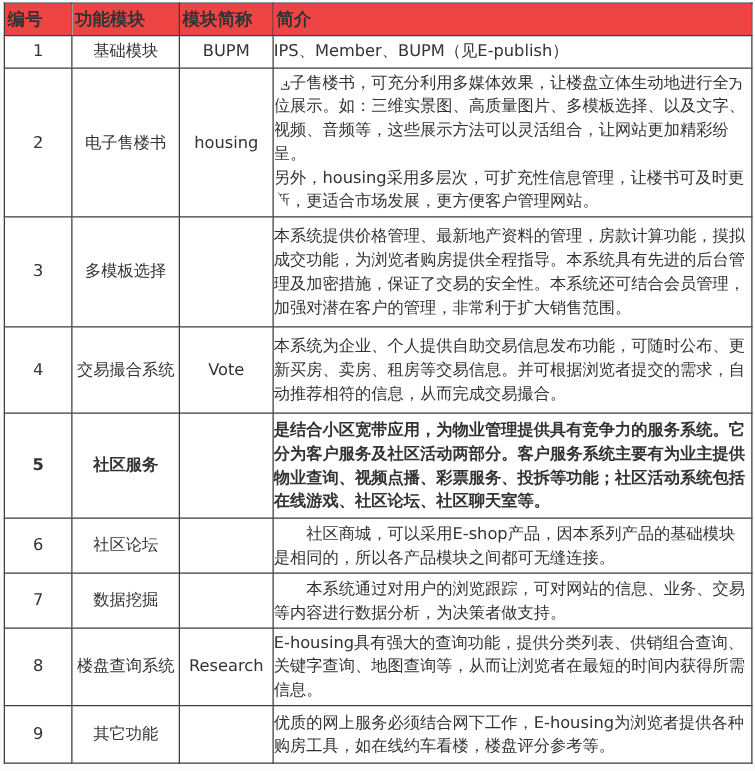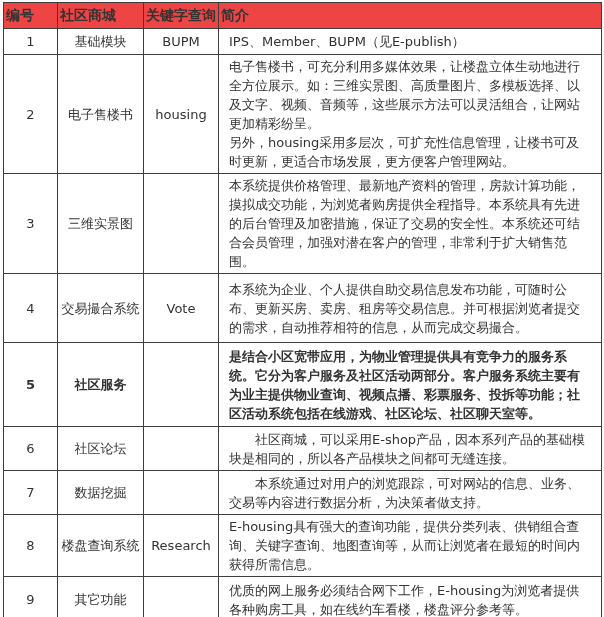--- a/index.html
+++ b/index.html
@@ -39,21 +39,21 @@
     font-size: 13px;
     line-height: 19px;
   }
   td.cell-num, td.cell-module, td.cell-abbr {
     text-align: center;
     vertical-align: middle;
   }
   td.cell-desc {
     text-align: left;
     vertical-align: middle;
-    padding: 2px 10px;
+    padding: 2px 0;
   }
   td.cell-desc .para {
     margin: 0;
   }
   tbody tr:nth-child(1) td { height: 26px; }
   tbody tr:nth-child(2) td { height: 112px; border-radius: 32px; }
   tbody tr:nth-child(3) td { height: 88px; }
   tbody tr:nth-child(4) td { height: 69px; }
   tbody tr:nth-child(5) td { height: 84px; font-weight: bold; }
   tbody tr:nth-child(6) td { height: 44px; }
@@ -68,22 +68,22 @@
   <table class="module-table">
     <colgroup>
       <col style="width:54px">
       <col style="width:86px">
       <col style="width:75px">
       <col style="width:383px">
     </colgroup>
     <thead>
       <tr>
         <th>编号</th>
-        <th>社区商城</th>
-        <th>关键字查询</th>
+        <th>功能模块</th>
+        <th>模块简称</th>
         <th>简介</th>
       </tr>
     </thead>
     <tbody>
         <tr>
           <td class="cell-num">1</td>
           <td class="cell-module">基础模块</td>
           <td class="cell-abbr">BUPM</td>
           <td class="cell-desc">
             <div class="para">IPS、Member、BUPM（见E-publish）</div>
@@ -93,21 +93,21 @@
           <td class="cell-num">2</td>
           <td class="cell-module">电子售楼书</td>
           <td class="cell-abbr">housing</td>
           <td class="cell-desc">
             <div class="para">电子售楼书，可充分利用多媒体效果，让楼盘立体生动地进行全方位展示。如：三维实景图、高质量图片、多模板选择、以及文字、视频、音频等，这些展示方法可以灵活组合，让网站更加精彩纷呈。</div>
             <div class="para">另外，housing采用多层次，可扩充性信息管理，让楼书可及时更新，更适合市场发展，更方便客户管理网站。</div>
           </td>
         </tr>
         <tr>
           <td class="cell-num">3</td>
-          <td class="cell-module">三维实景图</td>
+          <td class="cell-module">多模板选择</td>
           <td class="cell-abbr"></td>
           <td class="cell-desc">
             <div class="para">本系统提供价格管理、最新地产资料的管理，房款计算功能，摸拟成交功能，为浏览者购房提供全程指导。本系统具有先进的后台管理及加密措施，保证了交易的安全性。本系统还可结合会员管理，加强对潜在客户的管理，非常利于扩大销售范围。</div>
           </td>
         </tr>
         <tr>
           <td class="cell-num">4</td>
           <td class="cell-module">交易撮合系统</td>
           <td class="cell-abbr">Vote</td>
           <td class="cell-desc">

